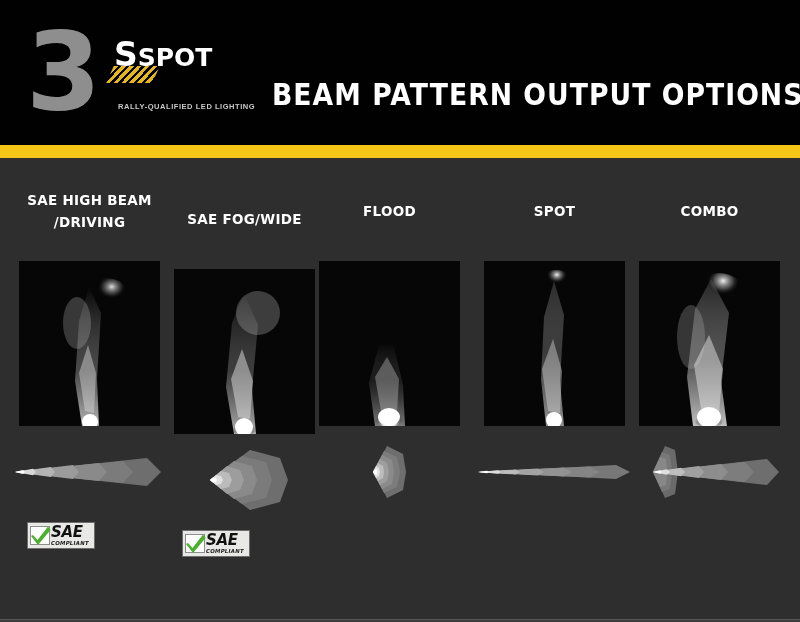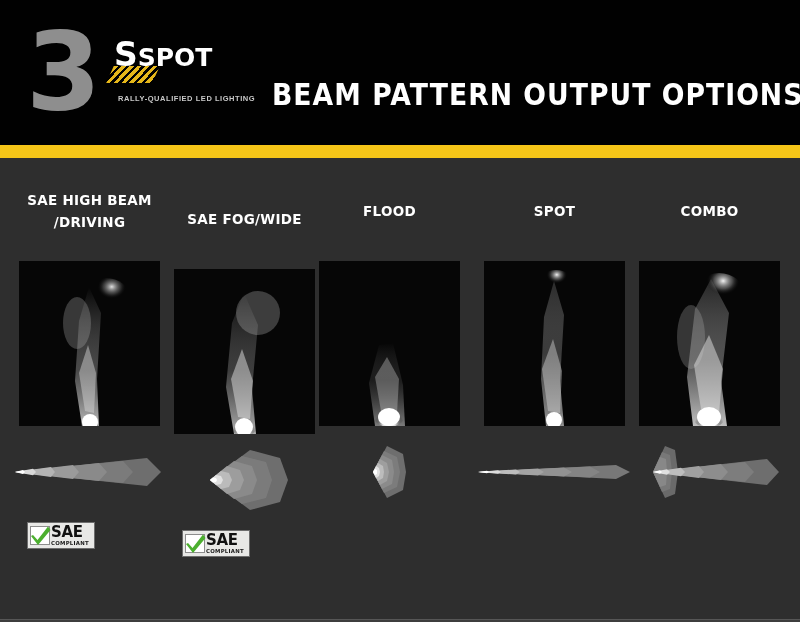--- a/index.html
+++ b/index.html
@@ -54,21 +54,21 @@
     line-height:25px;
   }
   .logo-series .cap{font-size:33px;}
   #logo-slash{
     position:absolute;left:12px;top:24px;width:46px;height:17px;
     background:repeating-linear-gradient(117deg,#f1c01b 0 4px,#010101 4px 7px);
     transform:skewX(-24deg);
     opacity:.95;
   }
   #logo-tag{
-    position:absolute;left:20px;top:52px;
+    position:absolute;left:20px;top:60px;
     color:#c9c9c9;
     font-family:"Liberation Sans", sans-serif;
     font-size:7.5px;
     font-weight:bold;
     letter-spacing:.55px;
     white-space:nowrap;
   }
   #header-title{
     position:absolute;left:272px;top:76px;
     color:#ffffff;
@@ -135,21 +135,21 @@
     width:20px;height:19px;
     margin-left:2px;
     background:#ffffff;
     border:1px solid #8d8d8d;
     box-sizing:border-box;
     position:relative;
     flex:0 0 auto;
   }
   .sae-check svg{position:absolute;left:-1px;top:-3px;}
   .sae-text{
-    margin-left:1px;line-height:1;
+    margin-left:1px;line-height:1;font-style:italic;
   }
   .sae-text .big{
     display:block;
     color:#111111;
     font-family:"DejaVu Sans", sans-serif;
     font-size:15px;font-weight:bold;
     letter-spacing:-.3px;
   }
   .sae-text .small{
     display:block;

